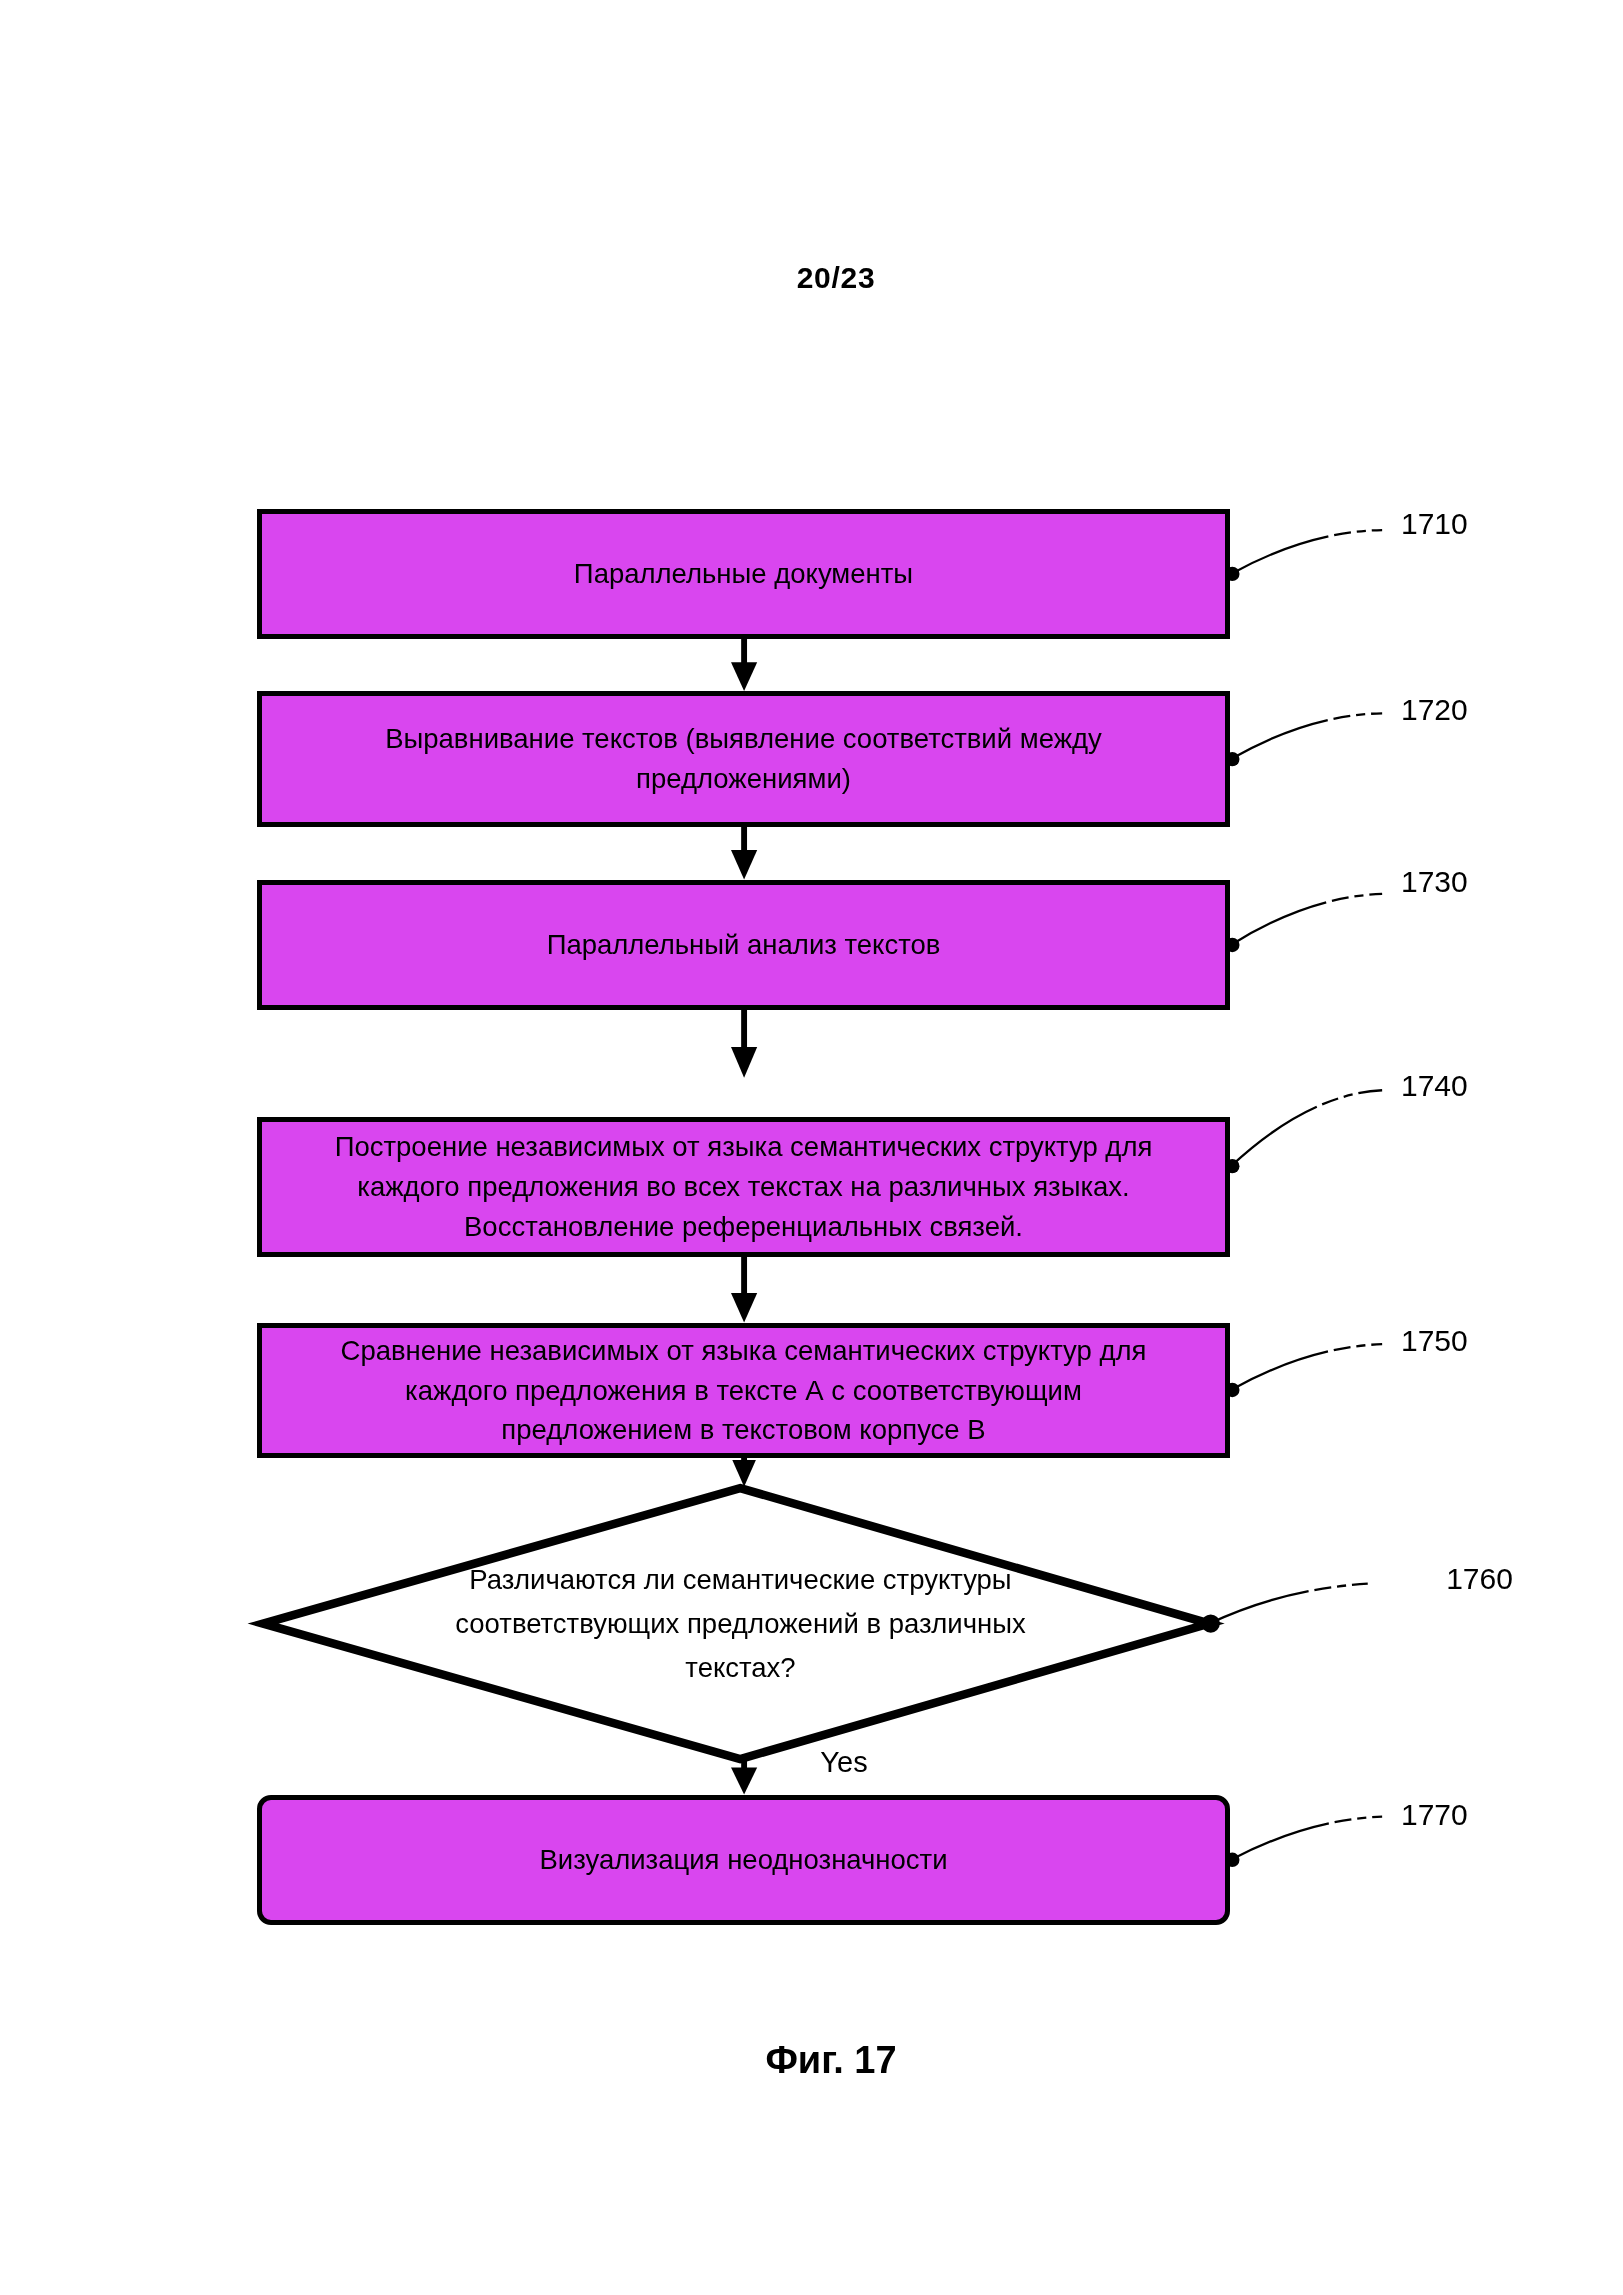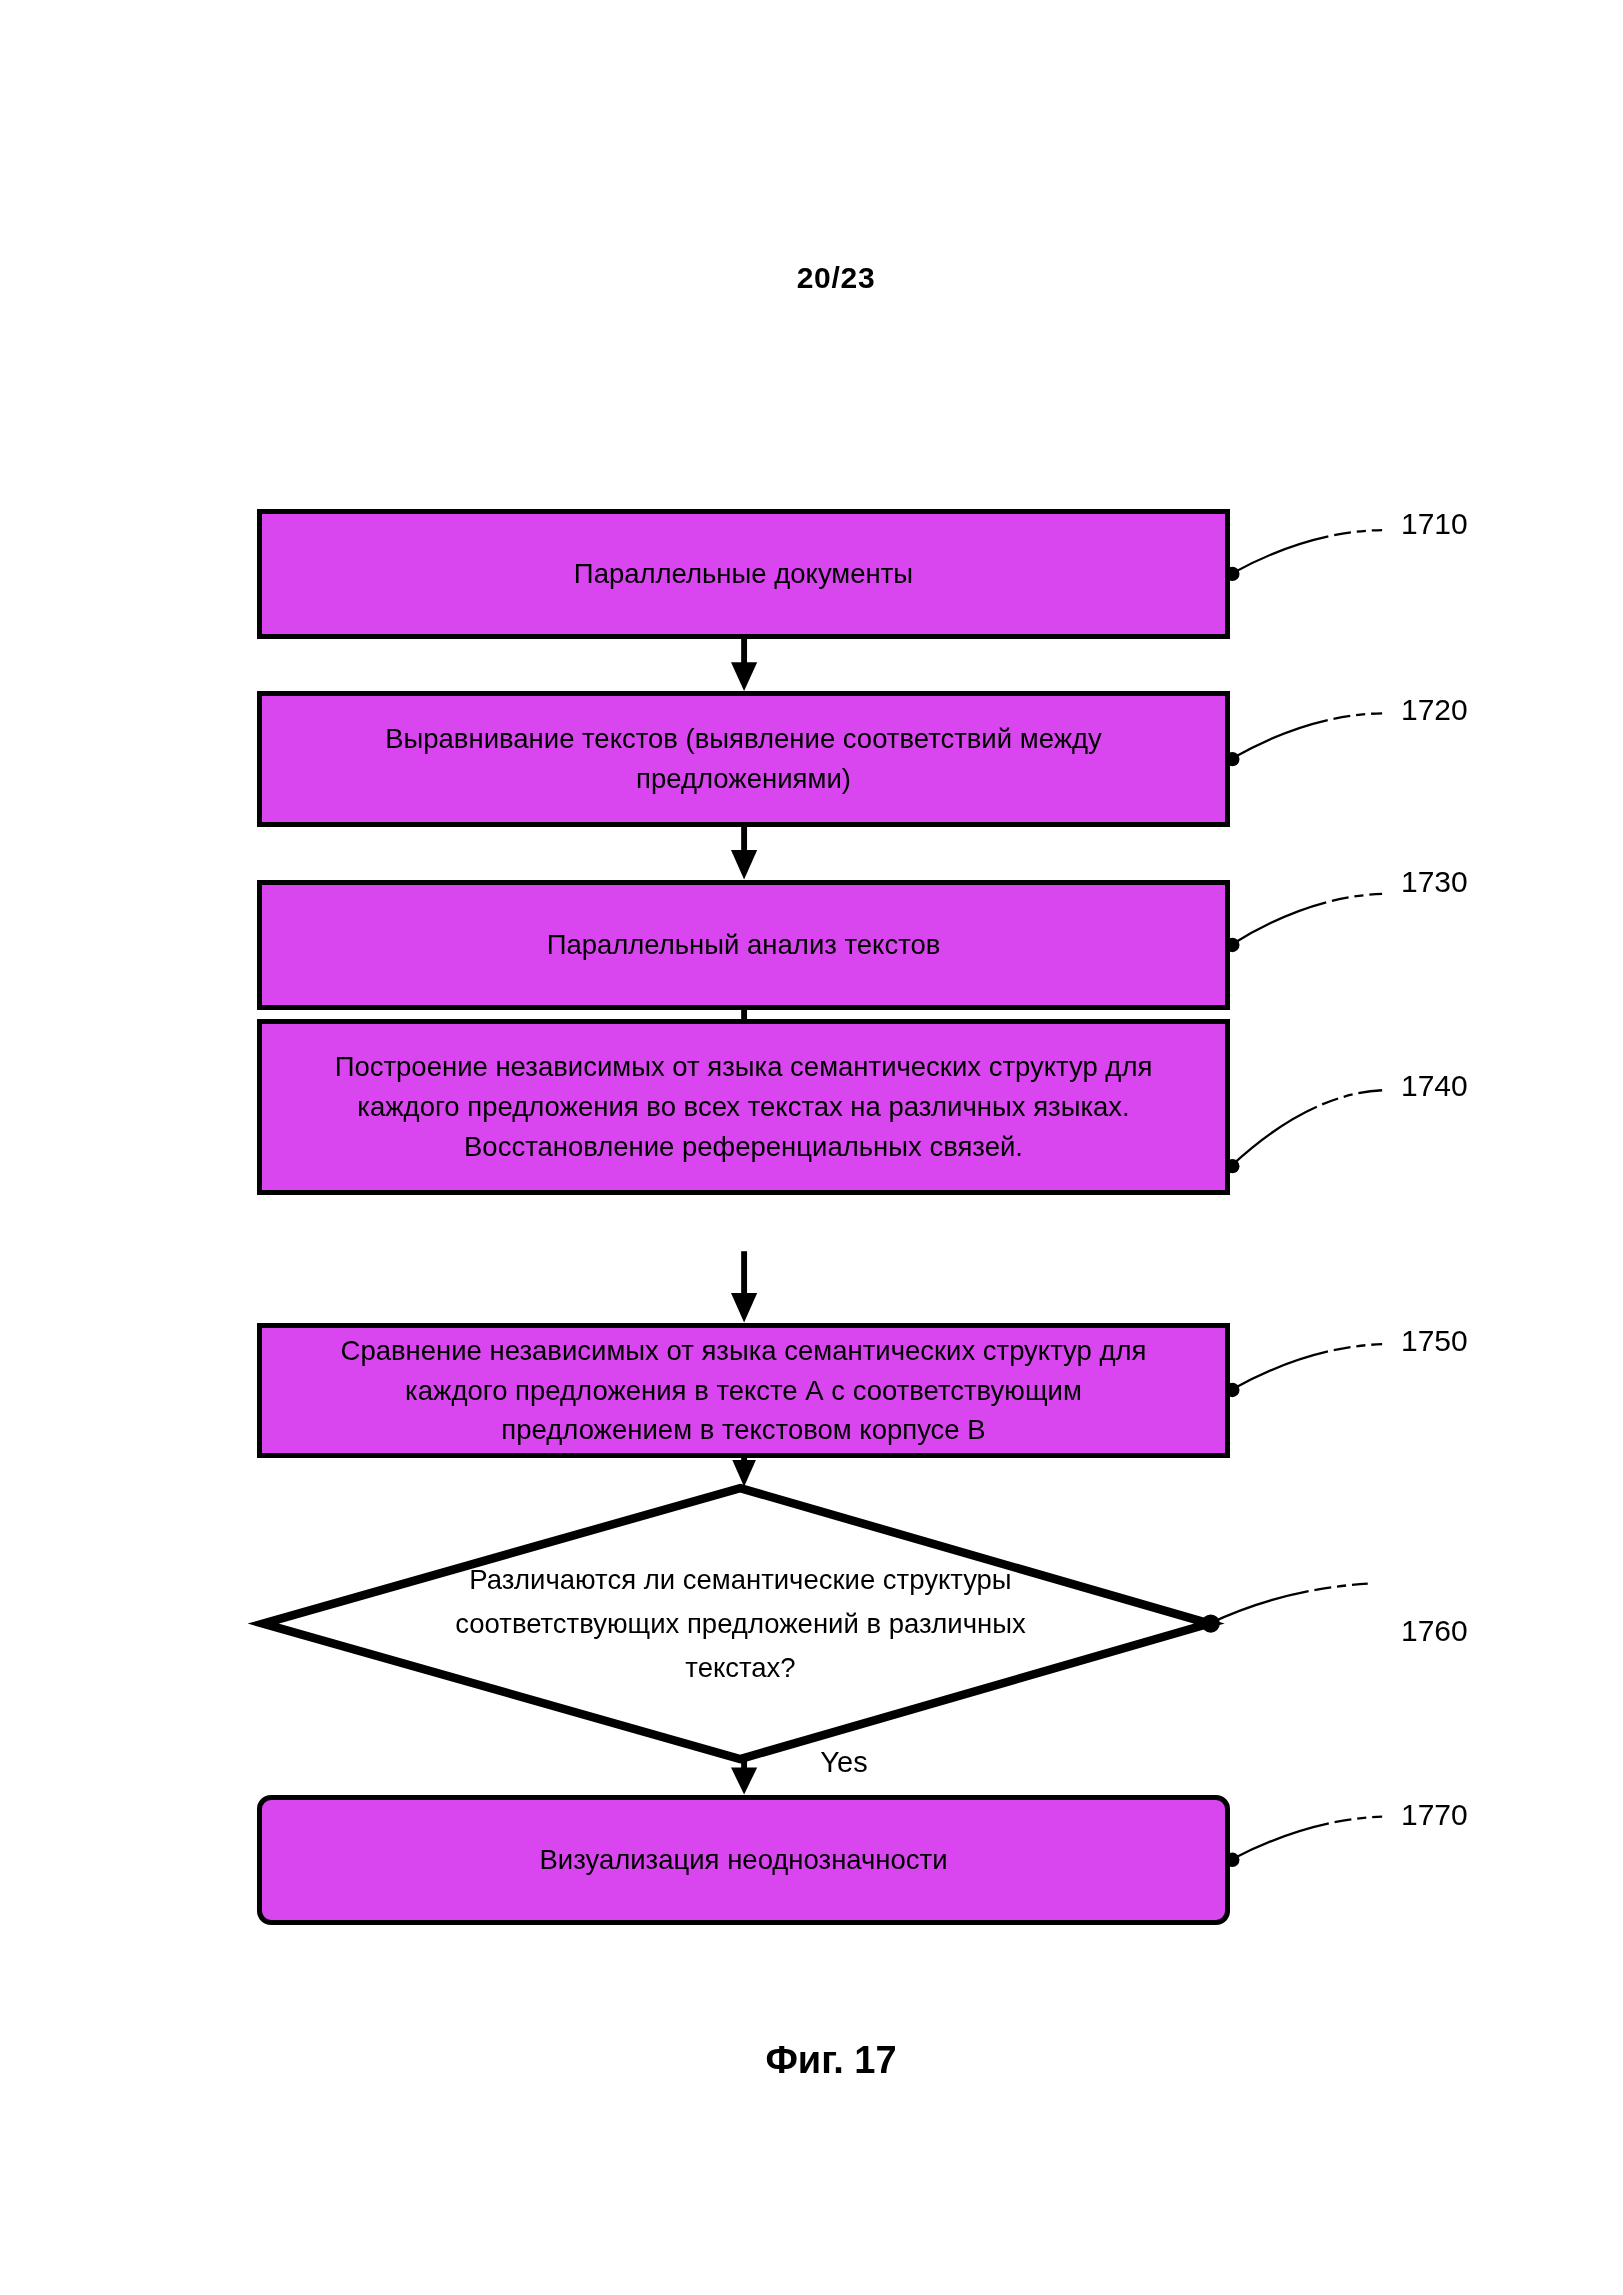--- a/index.html
+++ b/index.html
@@ -23,33 +23,33 @@
   .box{
     position:absolute;left:257px;width:973px;
     border:5.2px solid #000;box-sizing:border-box;background:#d946ef;
     display:flex;align-items:center;justify-content:center;
     text-align:center;font-size:27.5px;line-height:1.45;
   }
   .box .txt{white-space:pre-line;}
   .b1{top:509px;height:130px;}
   .b2{top:691px;height:136px;}
   .b3{top:880px;height:130px;}
-  .b4{top:1019px;height:176px;}
+  .b4{top:1117px;height:140px;}
   .b5{top:1323px;height:135px;}
   .b7{top:1795px;height:130px;border-radius:14px;}
   .diamond-text{
     position:absolute;left:364px;top:1558px;width:753px;
     text-align:center;font-size:27.5px;line-height:1.6;white-space:pre-line;
   }
   .ref{
     position:absolute;left:1401px;width:157px;
     font-size:30px;line-height:1;text-align:left;
   }
   .r1710{top:509px;} .r1720{top:695px;} .r1730{top:831px;margin-top:36px;}
-  .r1740{top:1071px;} .r1750{top:1326px;} .r1760{top:1616px;}
+  .r1740{top:1071px;} .r1750{top:1326px;} .r1760{top:1564px;text-align:center;}
   .r1770{top:1800px;}
   .yes{
     position:absolute;left:795px;top:1746px;width:98px;
     font-size:29px;text-align:center;
   }
   svg{display:block;}
 </style>
 </head>
 <body>
 

